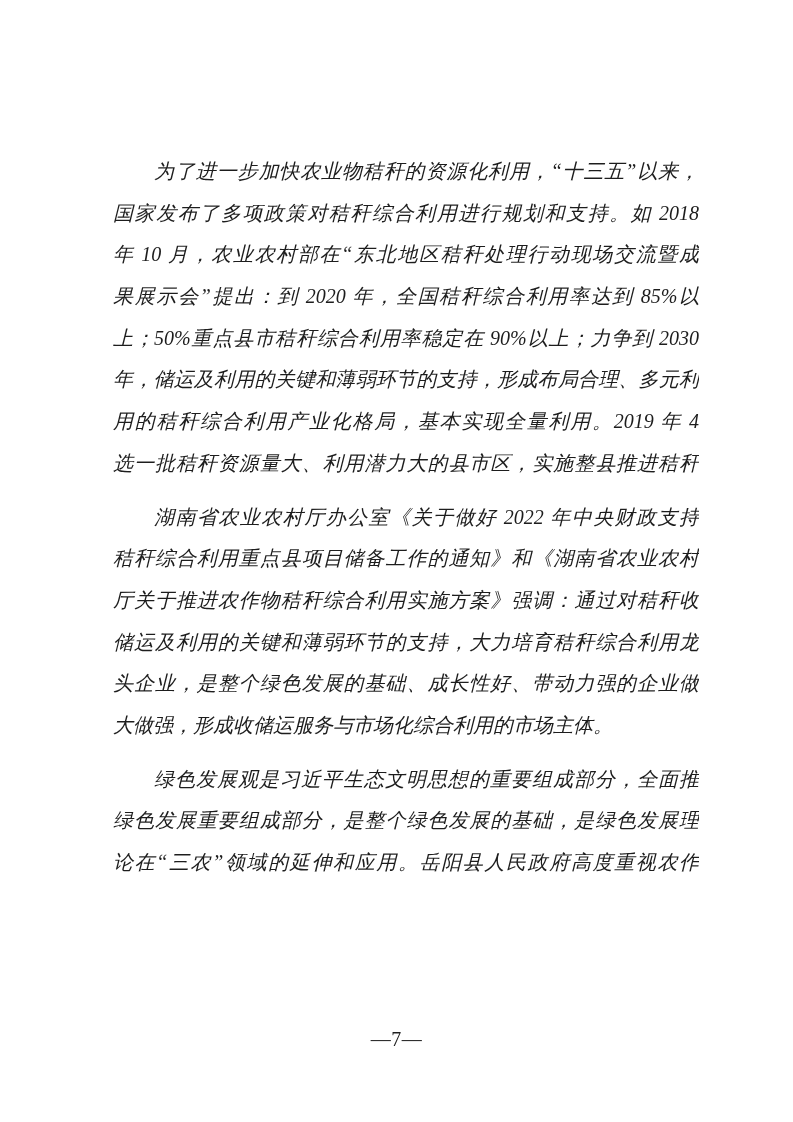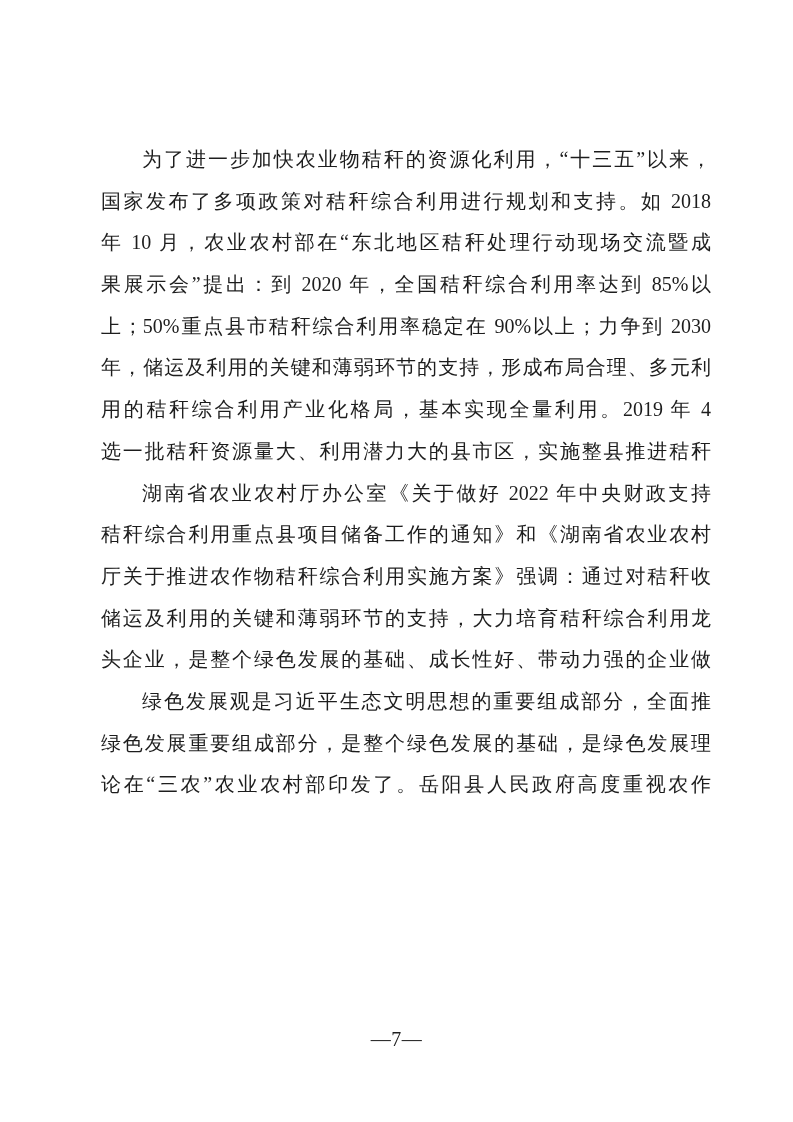--- a/index.html
+++ b/index.html
@@ -16,22 +16,23 @@
     font-family: "Liberation Serif", "DejaVu Serif", serif;
     color: #1d1d1d;
   }
   .text-block {
     position: absolute;
     left: 101px;
     top: 139px;
     width: 610px;
   }
   .para {
-    margin: 0;
+    margin: 12px;
     padding: 0;
+    font-style: italic;
   }
   .line {
     margin: 0;
     padding: 0;
     font-size: 20px;
     line-height: 41.7px;
     height: 41.7px;
     overflow: hidden;
     text-align: justify;
     text-align-last: justify;
@@ -72,24 +73,25 @@
       <p class="line">用的秸秆综合利用产业化格局，基本实现全量利用。2019 年 4</p>
       <p class="line">选一批秸秆资源量大、利用潜力大的县市区，实施整县推进秸秆</p>
     </section>
 
     <section class="para">
       <p class="line indent">湖南省农业农村厅办公室《关于做好 2022 年中央财政支持</p>
       <p class="line">秸秆综合利用重点县项目储备工作的通知》和《湖南省农业农村</p>
       <p class="line">厅关于推进农作物秸秆综合利用实施方案》强调：通过对秸秆收</p>
       <p class="line">储运及利用的关键和薄弱环节的支持，大力培育秸秆综合利用龙</p>
       <p class="line">头企业，是整个绿色发展的基础、成长性好、带动力强的企业做</p>
+      <p class="line para-end">大做强，形成收储运服务与市场化综合利用的市场主体。</p>
     </section>
 
     <section class="para">
       <p class="line indent">绿色发展观是习近平生态文明思想的重要组成部分，全面推</p>
       <p class="line">绿色发展重要组成部分，是整个绿色发展的基础，是绿色发展理</p>
-      <p class="line">论在“三农”农业农村部印发了。岳阳县人民政府高度重视农作</p>
+      <p class="line">论在“三农”领域的延伸和应用。岳阳县人民政府高度重视农作</p>
     </section>
 
   </main>
 
   <footer class="page-number">—7—</footer>
 </div>
 
 </body></html>

